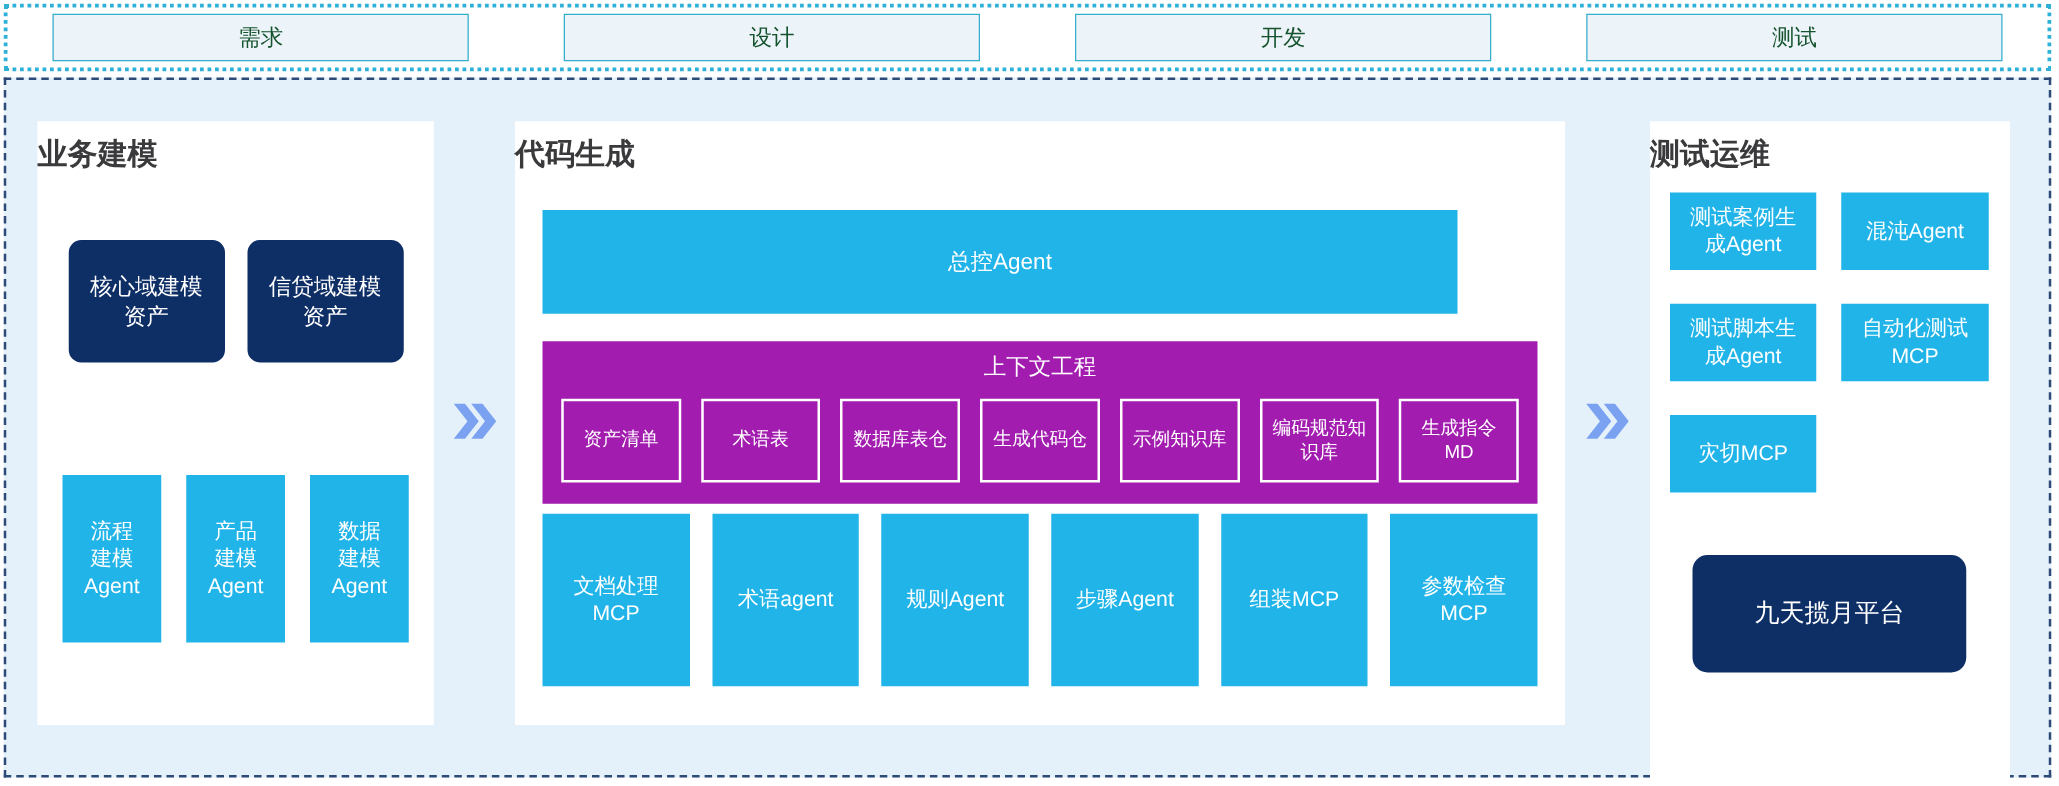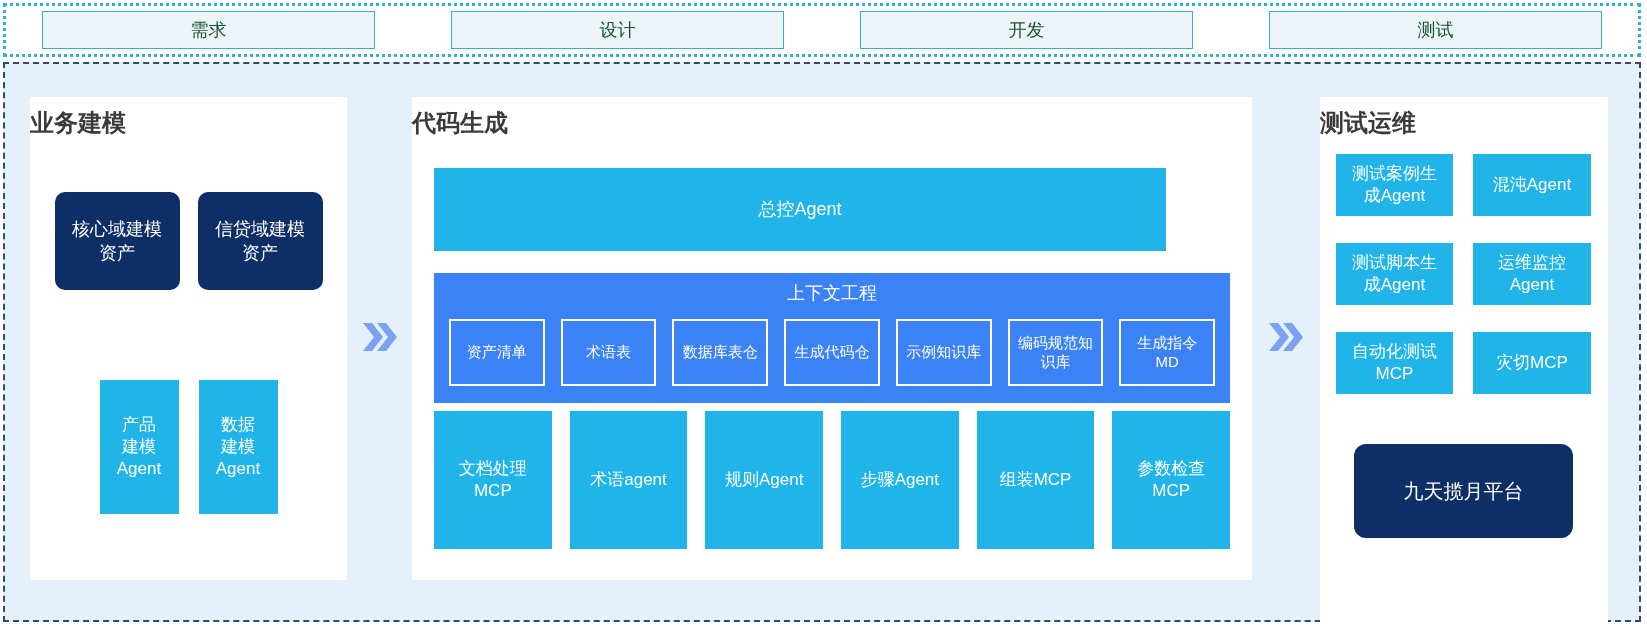--- a/index.html
+++ b/index.html
@@ -53,21 +53,21 @@
   .asset-box{width:125px;height:98px;font-size:18px;padding:0 12px;}
   .agents-row{position:absolute;top:283px;left:0;width:100%;
     display:flex;justify-content:center;gap:20px;}
   .agent-box{width:79px;height:134px;font-size:17px;padding:0 18px;}
 
   
   .panel-center{left:407px;top:33px;width:840px;height:483px;}
   .master-bar{position:absolute;left:22px;top:71px;width:732px;height:83px;font-size:18px;}
   .context-box{
     position:absolute;left:22px;top:176px;width:796px;height:130px;
-    background:#3b82f6;display:block;
+    background:#a21caf;display:block;
   }
   .context-title{margin-top:8px;text-align:center;color:#ffffff;font-size:18px;}
   .context-row{margin-top:14px;padding:0 15px;display:flex;gap:16px;}
   .context-item{
     flex:1;height:67px;border:2px solid #ffffff;
     color:#ffffff;font-size:15px;line-height:1.25;
     display:flex;align-items:center;justify-content:center;text-align:center;
     padding:0 5px;
   }
   .tools-row{position:absolute;left:22px;top:314px;width:796px;height:138px;
@@ -105,20 +105,21 @@
 
 <div class="main">
 
   <div class="panel panel-left">
     <div class="panel-title">业务建模</div>
     <div class="assets-row">
       <div class="navy-box asset-box">核心域建模资产</div>
       <div class="navy-box asset-box">信贷域建模资产</div>
     </div>
     <div class="agents-row">
+      <div class="cyan-box agent-box">流程建模Agent</div>
       <div class="cyan-box agent-box">产品建模Agent</div>
       <div class="cyan-box agent-box">数据建模Agent</div>
     </div>
   </div>
 
   <div class="chevron chevron-1">
     <svg width="34" height="30" viewBox="0 0 34 30">
       <path d="M0 1 h9 l11 14 -11 14 h-9 l11 -14 z" fill="#7BA2F0"></path>
       <path d="M14 1 h9 l11 14 -11 14 h-9 l11 -14 z" fill="#7BA2F0"></path>
     </svg>
@@ -155,20 +156,19 @@
       <path d="M14 1 h9 l11 14 -11 14 h-9 l11 -14 z" fill="#7BA2F0"></path>
     </svg>
   </div>
 
   <div class="panel panel-right">
     <div class="panel-title">测试运维</div>
     <div class="testops-grid">
       <div class="cyan-box testops-box">测试案例生成Agent</div>
       <div class="cyan-box testops-box">混沌Agent</div>
       <div class="cyan-box testops-box">测试脚本生成Agent</div>
-      <div class="cyan-box testops-box">运维监控Agent</div>
       <div class="cyan-box testops-box">自动化测试MCP</div>
       <div class="cyan-box testops-box">灾切MCP</div>
     </div>
     <div class="navy-box platform-box">九天揽月平台</div>
   </div>
 
 </div>
 
 </body></html>

